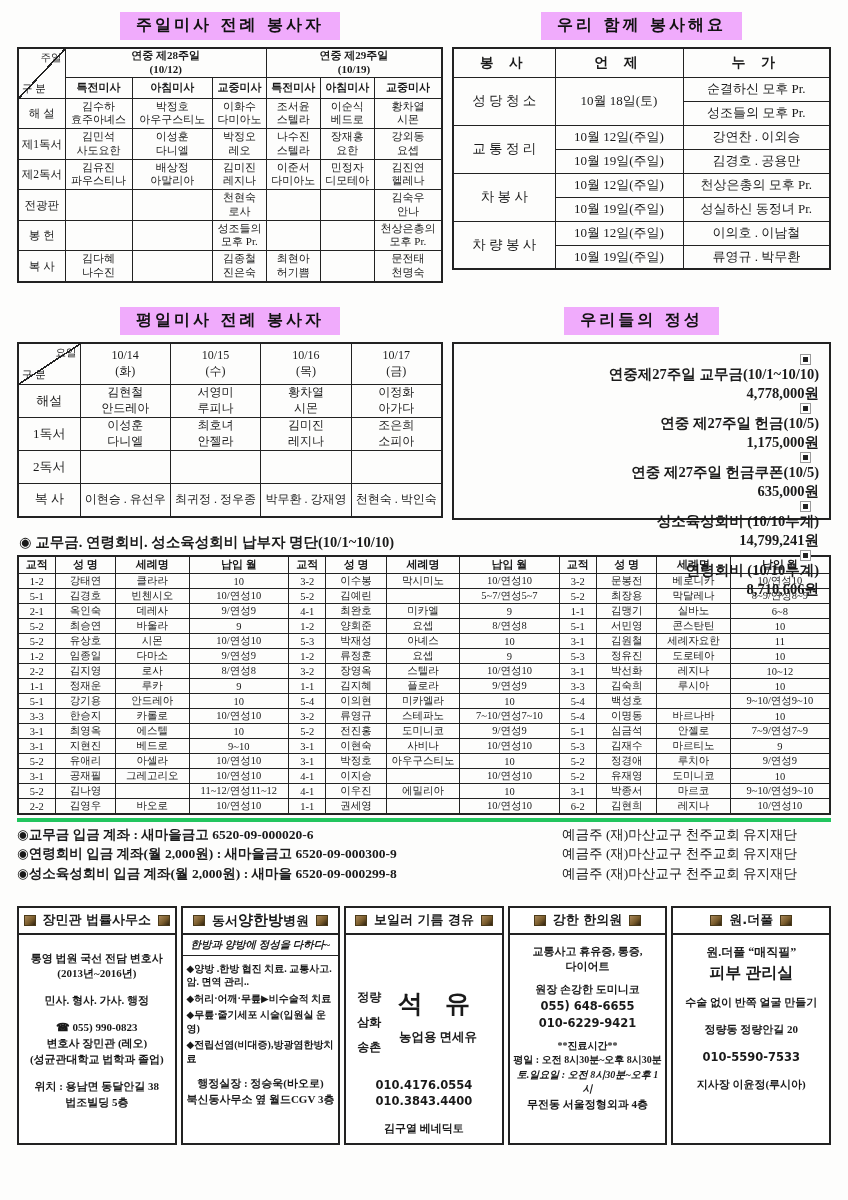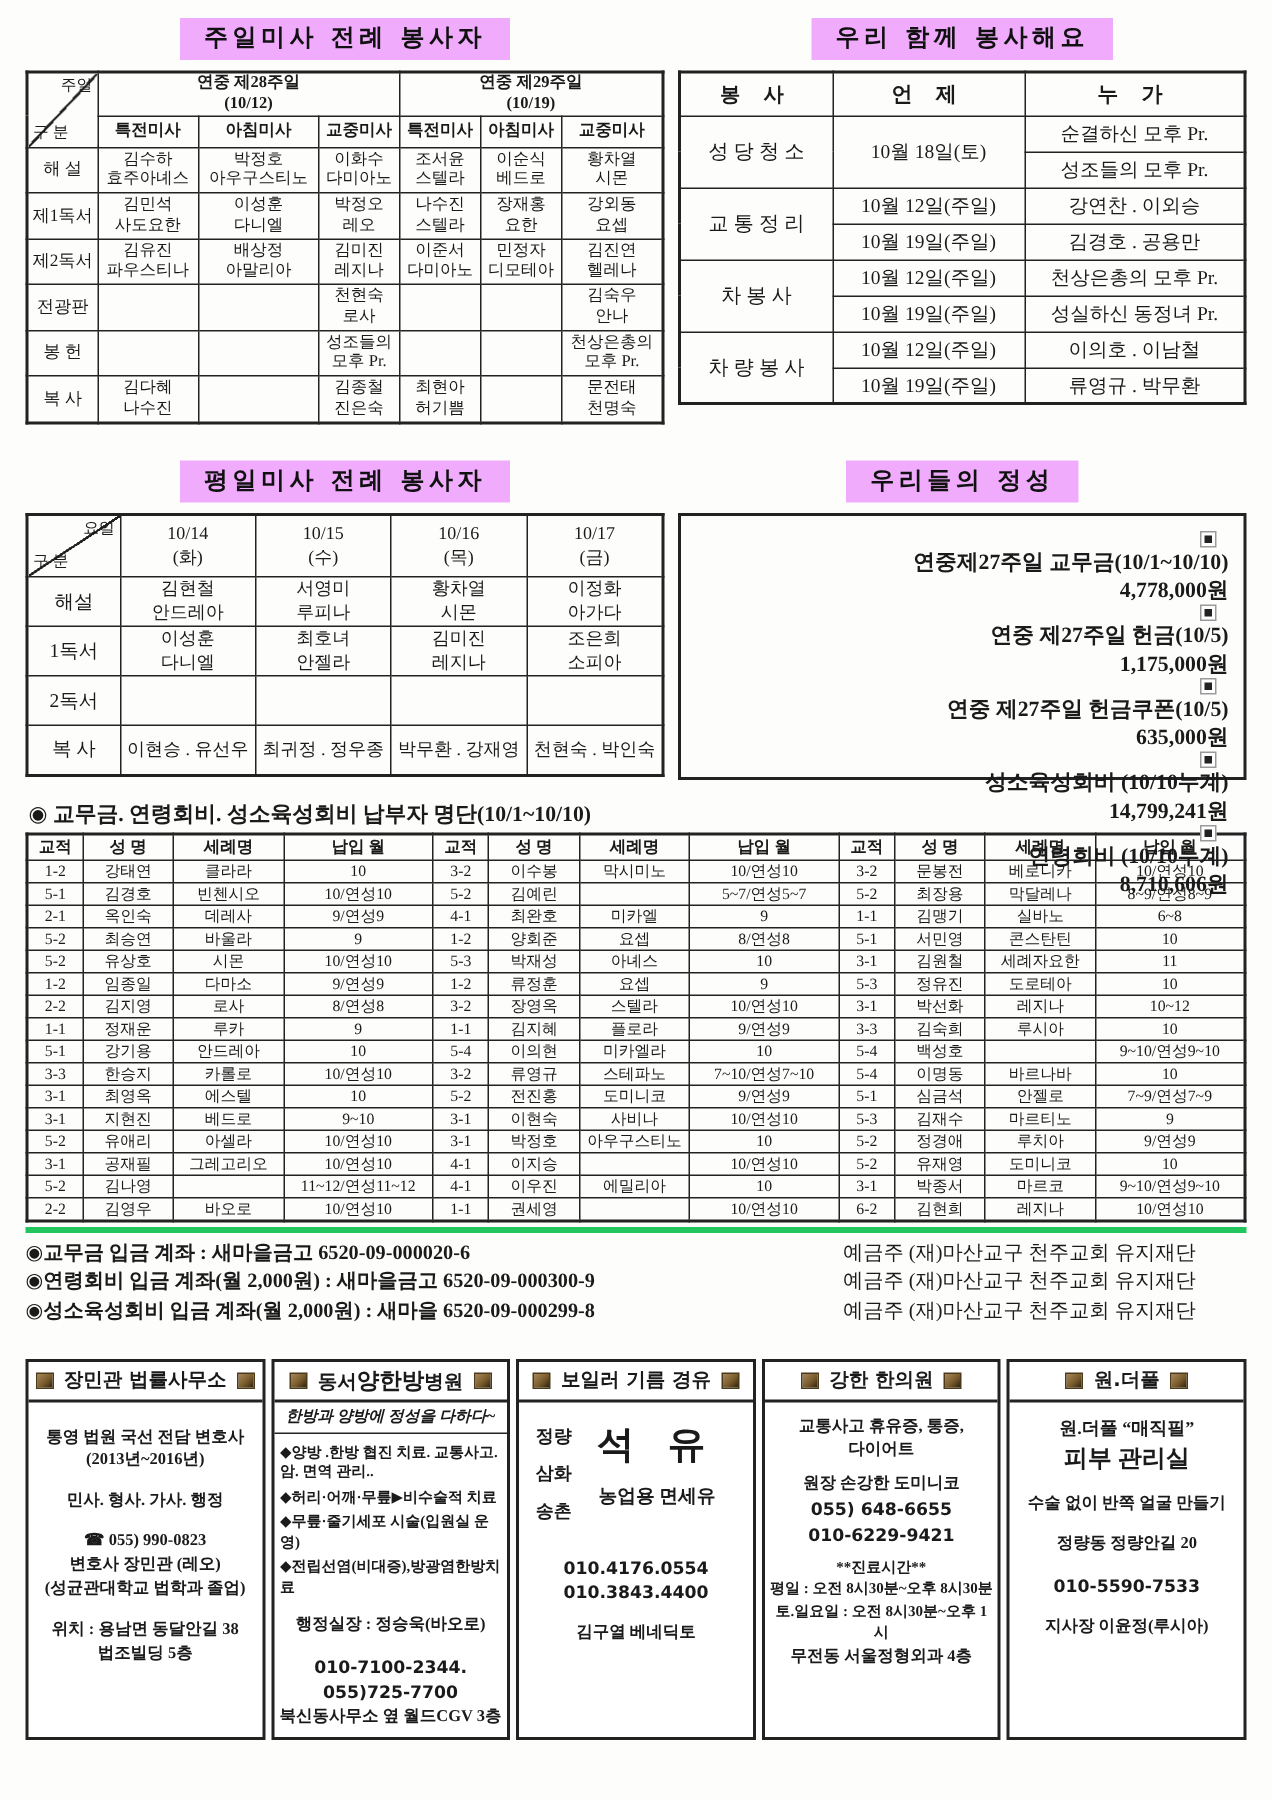--- a/index.html
+++ b/index.html
@@ -104,21 +104,21 @@
     font-weight: bold; font-size: 13px; white-space: nowrap;
   }
   .brick { width: 12px; height: 11px; flex: none; border: 1px solid #4a3a1a;
     background: linear-gradient(135deg, #a8875a 0%, #7a5c2c 55%, #2e2210 100%); }
   .ad-body { padding: 9px 3px 6px 3px; text-align: center; font-weight: bold; font-size: 11px; line-height: 1.45; }
   .gap-s { margin-top: 7px; }
   .gap-m { margin-top: 11px; }
   .slogan { font-style: italic; font-size: 10.5px; border-bottom: 1px solid #222; margin: -9px -3px 6px -3px; padding: 2px 0 3px 0; }
   .bullets { text-align: left; font-size: 10px; line-height: 1.35; padding: 0 1px; }
   .bullets div { margin-top: 3px; }
-  .oil-top { display: flex; padding: 2px 4px 0 8px; }
+  .oil-top { display: flex; padding: 2px 4px 0 8px; margin-top: 40px; }
   .oil-brands { display: flex; flex-direction: column; gap: 8px; font-size: 12px; text-align: left; padding-top: 3px; }
   .oil-main { flex: 1; }
   .oil-product { font-size: 25px; letter-spacing: 8px; }
   .oil-sub { font-size: 12.5px; margin-top: 6px; }
   .num { font-family: "DejaVu Sans", "Liberation Sans", sans-serif; font-size: 11.5px; }
   .ad-title-em { font-size: 15px; }
 </style>
 </head>
 <body>
 
@@ -756,21 +756,20 @@
       </div>
       <div class="ad-body">
         <div class="slogan">한방과 양방에 정성을 다하다~</div>
         <div class="bullets">
           <div>◆양방 .한방 협진 치료. 교통사고. 암. 면역 관리..</div>
           <div>◆허리·어깨·무릎▶비수술적 치료</div>
           <div>◆무릎·줄기세포 시술(입원실 운영)</div>
           <div>◆전립선염(비대증),방광염한방치료</div>
         </div>
         <div class="gap-m">행정실장 : 정승욱(바오로)</div>
-        <div class="gap-m num">010-7100-2344. 055)725-7700</div>
         <div>북신동사무소 옆 월드CGV 3층</div>
       </div>
     </div>
 
     <div class="ad">
       <div class="ad-head">
         <span class="brick"></span>
         <span>보일러 기름 경유</span>
         <span class="brick"></span>
       </div>
@@ -799,21 +798,21 @@
         <span class="brick"></span>
       </div>
       <div class="ad-body">
         <div>교통사고 휴유증, 통증,</div>
         <div>다이어트</div>
         <div class="gap-s">원장 손강한 도미니코</div>
         <div class="num">055) 648-6655</div>
         <div class="num">010-6229-9421</div>
         <div class="gap-s" style="font-size:10px;">**진료시간**</div>
         <div style="font-size:10px;">평일 : 오전 8시30분~오후 8시30분</div>
-        <div style="font-size:10px;">토.일요일 : 오전 8시30분~오후 1시</div>
+        <div style="font-size:10px;font-style:italic;">토.일요일 : 오전 8시30분~오후 1시</div>
         <div>무전동 서울정형외과 4층</div>
       </div>
     </div>
 
     <div class="ad">
       <div class="ad-head">
         <span class="brick"></span>
         <span>원.더풀</span>
         <span class="brick"></span>
       </div>

